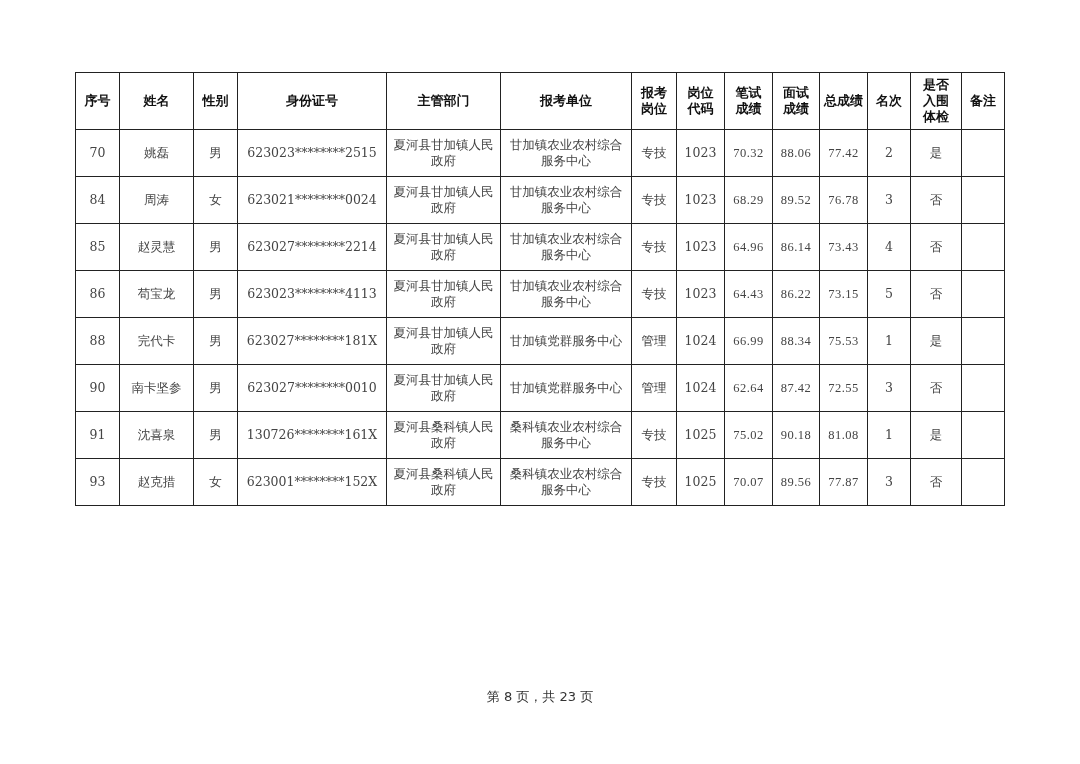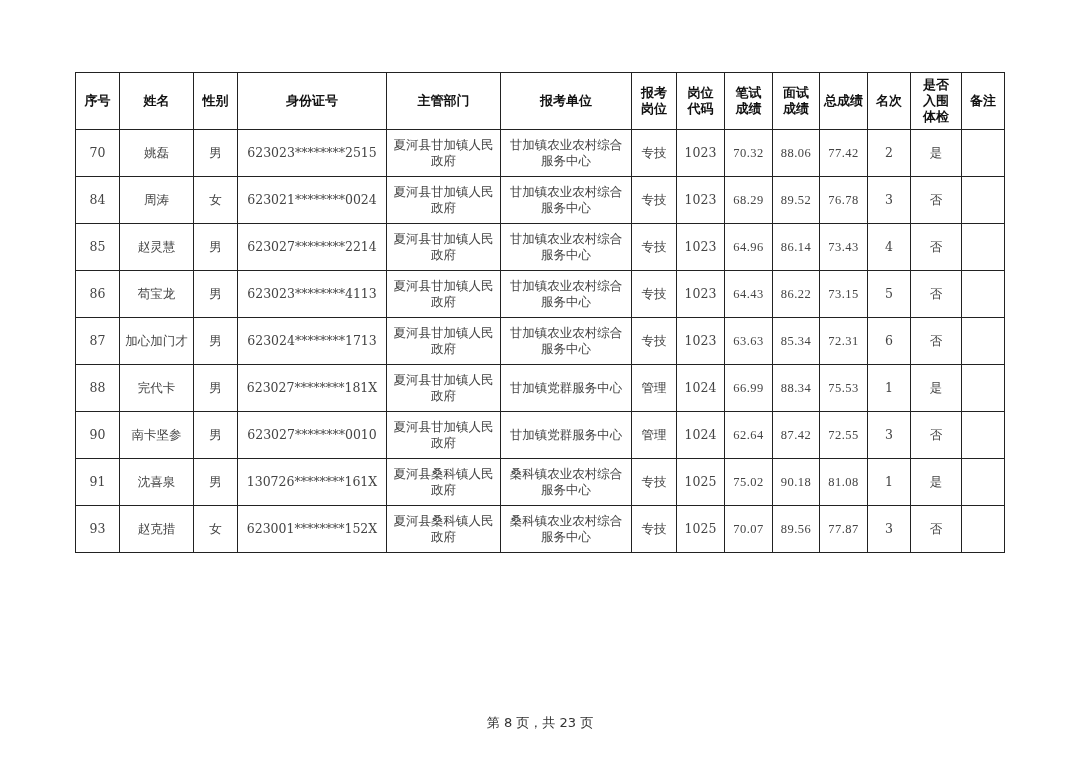--- a/index.html
+++ b/index.html
@@ -16,21 +16,21 @@
   }
   table.results th {
     font-family: "DejaVu Sans", "Liberation Sans", sans-serif;
     font-weight: bold; font-size: 13px; color: #111; height: 56px; line-height: 16px;
   }
   table.results td {
     font-size: 12.5px; height: 46px; line-height: 16px; color: #444;
   }
   td.num { letter-spacing: 0.5px; font-family: Liberation Serif, serif; }
   .footer {
-    position: absolute; left: 0; width: 1080px; top: 714px; text-align: center;
+    position: absolute; left: 0; width: 1080px; top: 688px; text-align: center;
     font-family: "DejaVu Sans", "Liberation Sans", sans-serif; font-size: 13px; color: #333;
   }
 </style>
 </head>
 <body>
 
 <table class="results">
   <colgroup>
     <col style="width:44px">
       <col style="width:74px">
@@ -124,36 +124,20 @@
         <td>专技</td>
         <td>1023</td>
         <td class="num">64.43</td>
         <td class="num">86.22</td>
         <td class="num">73.15</td>
         <td>5</td>
         <td>否</td>
         <td></td>
       </tr>
       <tr>
-        <td>87</td>
-        <td>加心加门才</td>
-        <td>男</td>
-        <td>623024********1713</td>
-        <td style="padding: 0px 4px;">夏河县甘加镇人民政府</td>
-        <td style="padding: 0px 6px;">甘加镇农业农村综合服务中心</td>
-        <td>专技</td>
-        <td>1023</td>
-        <td class="num">63.63</td>
-        <td class="num">85.34</td>
-        <td class="num">72.31</td>
-        <td>6</td>
-        <td>否</td>
-        <td></td>
-      </tr>
-      <tr>
         <td>88</td>
         <td>完代卡</td>
         <td>男</td>
         <td>623027********181X</td>
         <td style="padding: 0px 4px;">夏河县甘加镇人民政府</td>
         <td style="padding: 0px 6px;">甘加镇党群服务中心</td>
         <td>管理</td>
         <td>1024</td>
         <td class="num">66.99</td>
         <td class="num">88.34</td>

